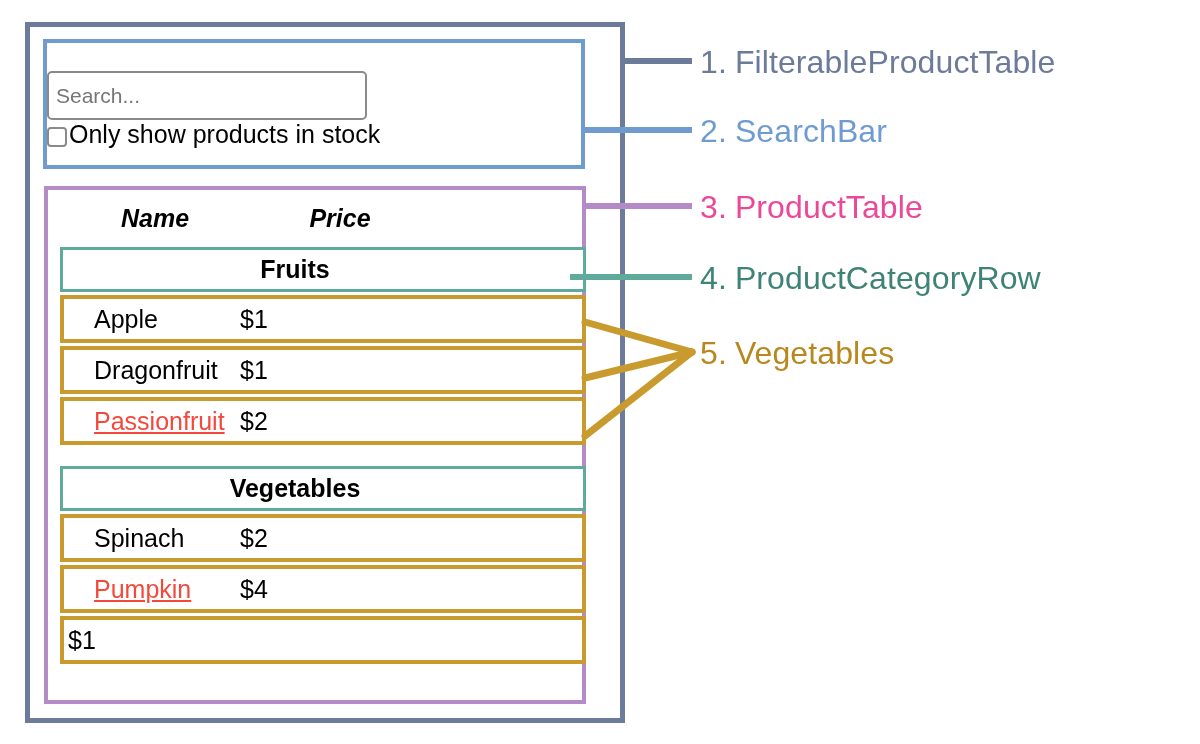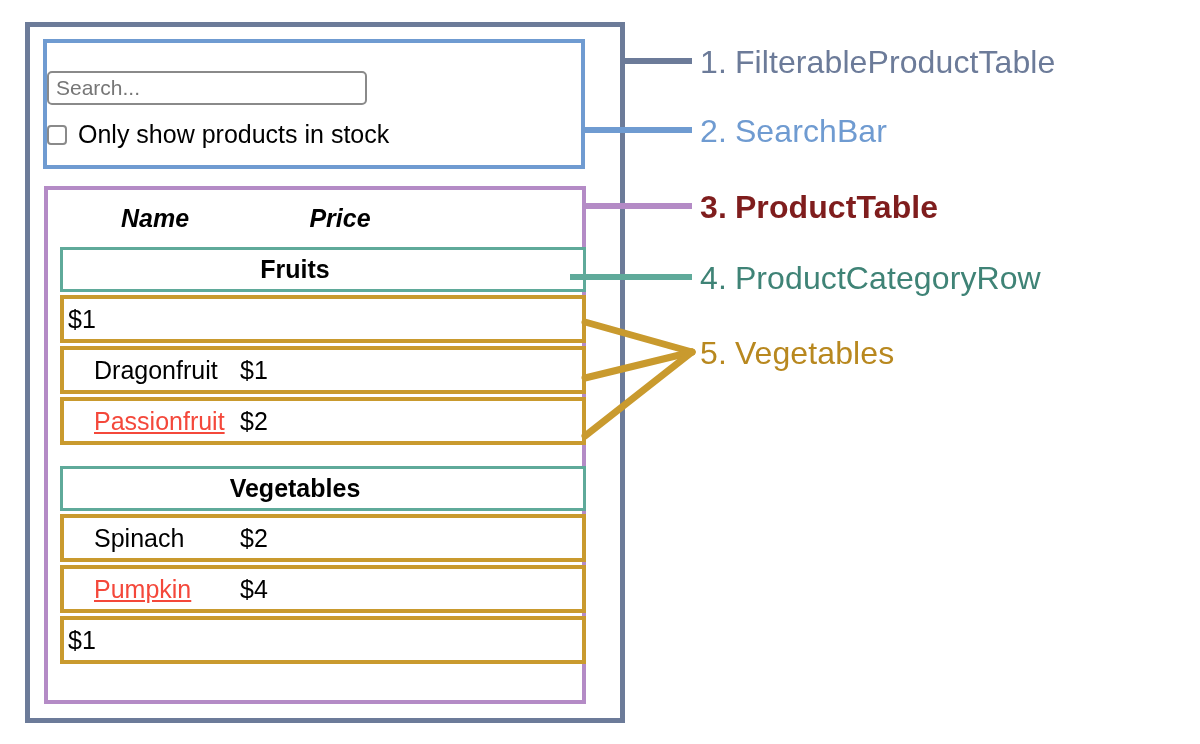--- a/index.html
+++ b/index.html
@@ -52,41 +52,41 @@
     height: 130px;
     border: 4px solid #6f9bd1;
     box-sizing: border-box;
     background: #ffffff;
   }
   .search-input {
     position: absolute;
     left: 47px;
     top: 71px;
     width: 320px;
-    height: 34px;
+    height: 49px;
     box-sizing: border-box;
     border: 2px solid #8a8a8a;
     border-radius: 5px;
     background: #ffffff;
     color: #767676;
     font-size: 21px;
     font-family: "Liberation Sans", sans-serif;
     padding: 0 7px;
     line-height: 30px;
     outline: none;
   }
   .search-input::placeholder { color: #767676; opacity: 1; }
 
   .checkbox-row {
     position: absolute;
     left: 47px;
     top: 122px;
     display: flex;
-    align-items: center;
-    gap: 11px;
+    align-items: flex-end;
+    gap: 2px;
   }
   .checkbox-box {
     width: 20px;
     height: 20px;
     box-sizing: border-box;
     border: 2px solid #8a8a8a;
     border-radius: 4px;
     background: #ffffff;
     flex: 0 0 auto;
   }
@@ -231,20 +231,21 @@
     <span class="th-price">Price</span>
   </div>
 
   <div class="rows-area">
 
     <div class="category-row">
       <span class="cat-label">Fruits</span>
     </div>
 
     <div class="product-row">
+      <span class="cell-name">Apple</span>
       <span class="cell-price">$1</span>
     </div>
 
     <div class="product-row">
       <span class="cell-name">Dragonfruit</span>
       <span class="cell-price">$1</span>
     </div>
 
     <div class="product-row">
       <span class="cell-name out-of-stock">Passionfruit</span>
@@ -288,21 +289,21 @@
     <line x1="585" y1="436" x2="692" y2="352" stroke="#c99a2e" stroke-width="7" stroke-linecap="round"></line>
   </svg>
 
   <div class="legend">
     <div class="legend-item" style="left:0px; top:44px; color:#6c7b99;">
       <span class="legend-num">1.</span><span>FilterableProductTable</span>
     </div>
     <div class="legend-item" style="left:0px; top:113px; color:#6f9bd1;">
       <span class="legend-num">2.</span><span>SearchBar</span>
     </div>
-    <div class="legend-item" style="left:0px; top:189px; color:#7f1d1d;font-weight:bold;">
+    <div class="legend-item" style="left:0px; top:189px; color:#ec4899;">
       <span class="legend-num">3.</span><span>ProductTable</span>
     </div>
     <div class="legend-item" style="left:0px; top:260px; color:#3f8376;">
       <span class="legend-num">4.</span><span>ProductCategoryRow</span>
     </div>
     <div class="legend-item" style="left:0px; top:335px; color:#b8881f;">
       <span class="legend-num">5.</span><span>Vegetables</span>
     </div>
   </div>
 

